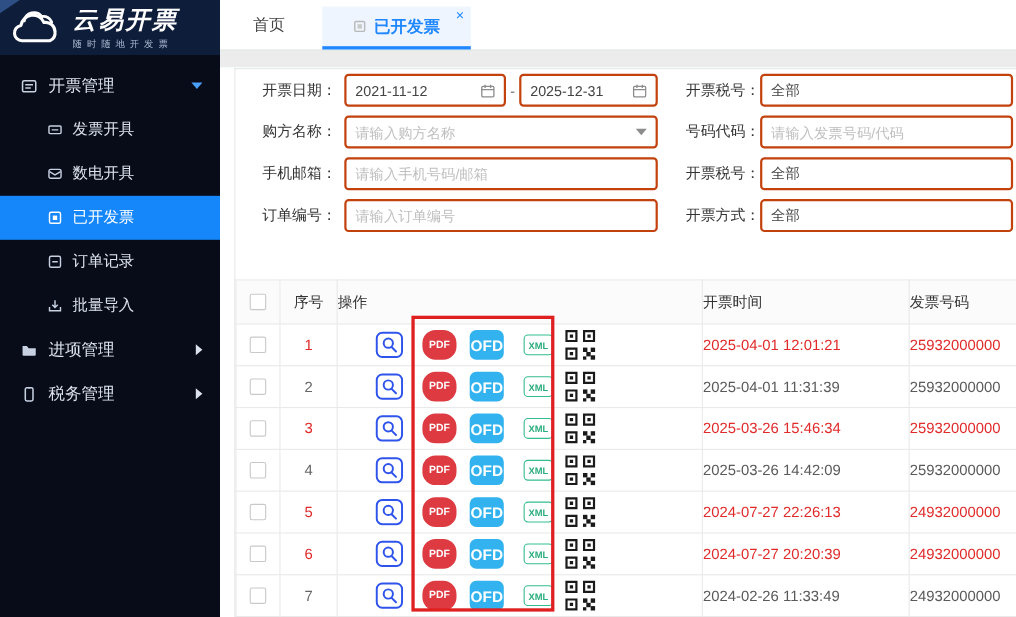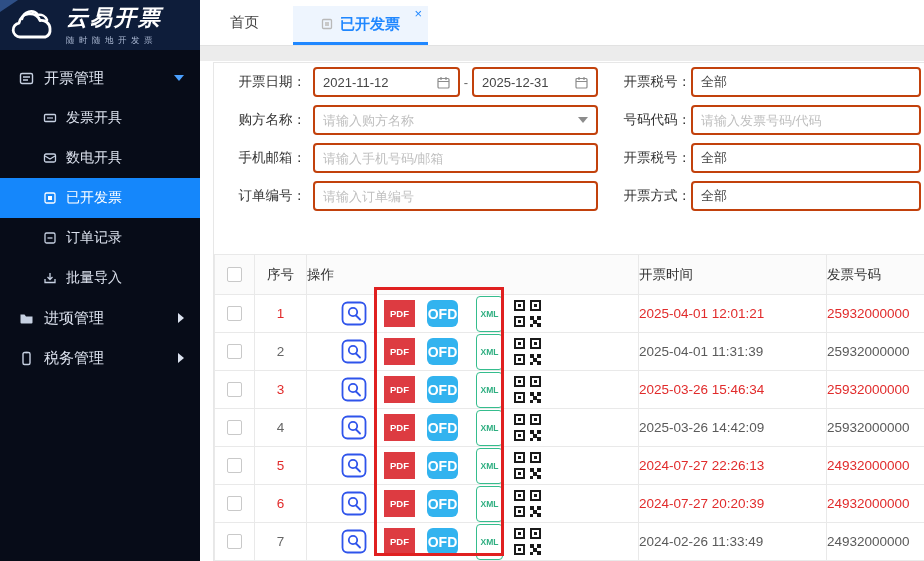--- a/index.html
+++ b/index.html
@@ -64,25 +64,25 @@
   .tbl th { height:40px; font-weight:normal; font-size:13.5px; color:#333; background:#fbfbfb; text-align:left; padding-left:0; }
   .tbl th.c, .tbl td.c { text-align:center; padding-left:0; }
   .tbl td { height:38px; font-size:13.5px; color:#5a5a5a; }
   .tbl td.txt { white-space:nowrap; overflow:hidden; }
   .tbl tr.red td.txt, .tbl tr.red td.serial { color:#e12b2b; }
   td.serial { text-align:center; color:#666; }
   .cb { display:inline-block; width:15px; height:15px; border:1px solid #c9c9c9; border-radius:2px; background:#fff; vertical-align:middle; cursor:pointer; }
 
   .ops { display:flex; align-items:center; padding-left:34px; }
   .op-mag { margin-right:17px; cursor:pointer; display:flex; }
-  .btn-pdf { width:31px; height:27px; border-radius:0; background:#dd3b41; color:#fff; font-size:9.5px; font-weight:bold;
+  .btn-pdf { width:31px; height:27px; border-radius:12px; background:#dd3b41; color:#fff; font-size:9.5px; font-weight:bold;
     display:flex; align-items:center; justify-content:center; margin-right:12px; cursor:pointer; }
   .btn-ofd { width:31px; height:27px; border-radius:6px; background:#32b3ef; color:#fff; font-size:14px; font-weight:bold;
     display:flex; align-items:center; justify-content:center; margin-right:18px; cursor:pointer; }
-  .btn-xml { width:27px; height:36px; border-radius:4px; border:1.4px solid #35bd8d; color:#2eae80; font-size:8.5px; font-weight:bold;
+  .btn-xml { width:27px; height:19px; border-radius:4px; border:1.4px solid #35bd8d; color:#2eae80; font-size:8.5px; font-weight:bold;
     background:#fff; display:flex; align-items:center; justify-content:center; margin-right:10px; cursor:pointer; }
   .op-qr { cursor:pointer; display:flex; }
 
   .annotation { position:absolute; left:374px; top:287px; width:130px; height:269px;
     border:3px solid #e02020; z-index:5; pointer-events:none; }
 </style>
 </head>
 <body>
 
 <div class="sidebar">

